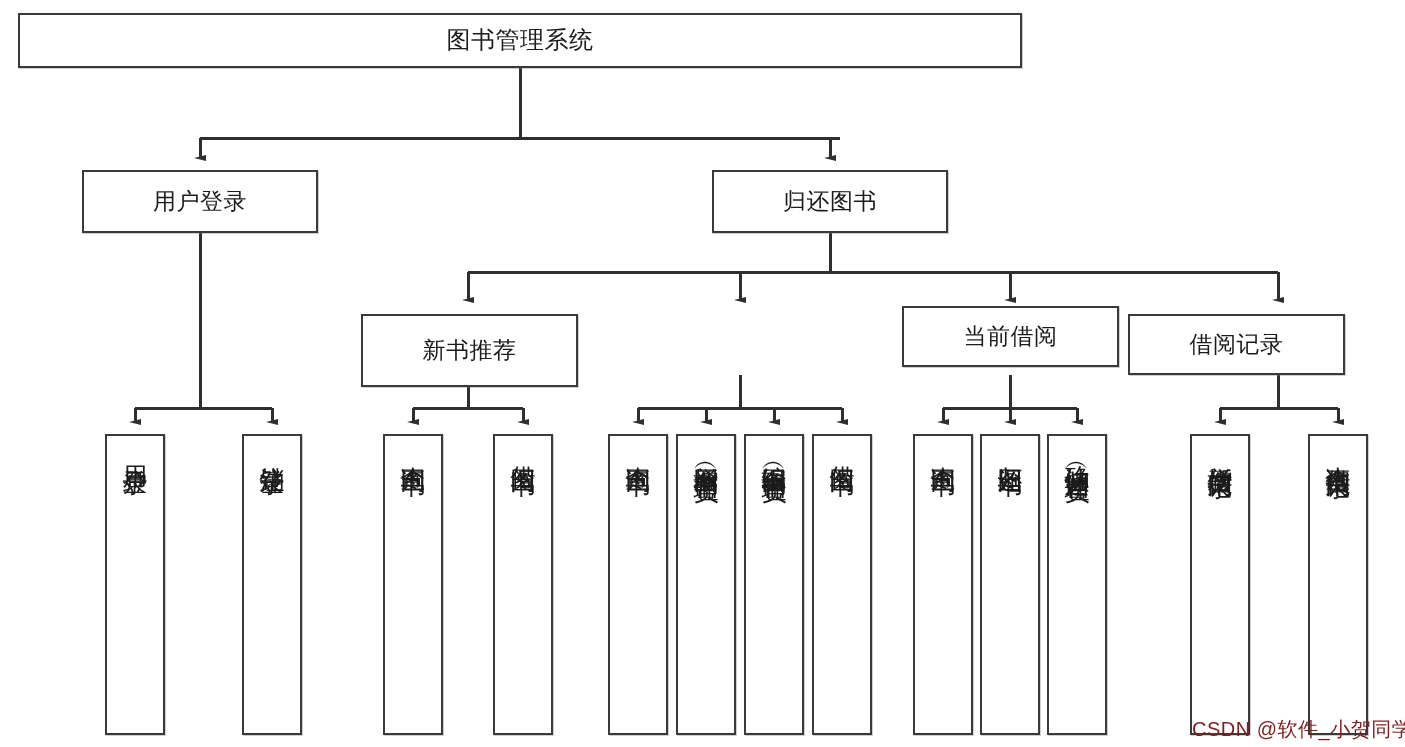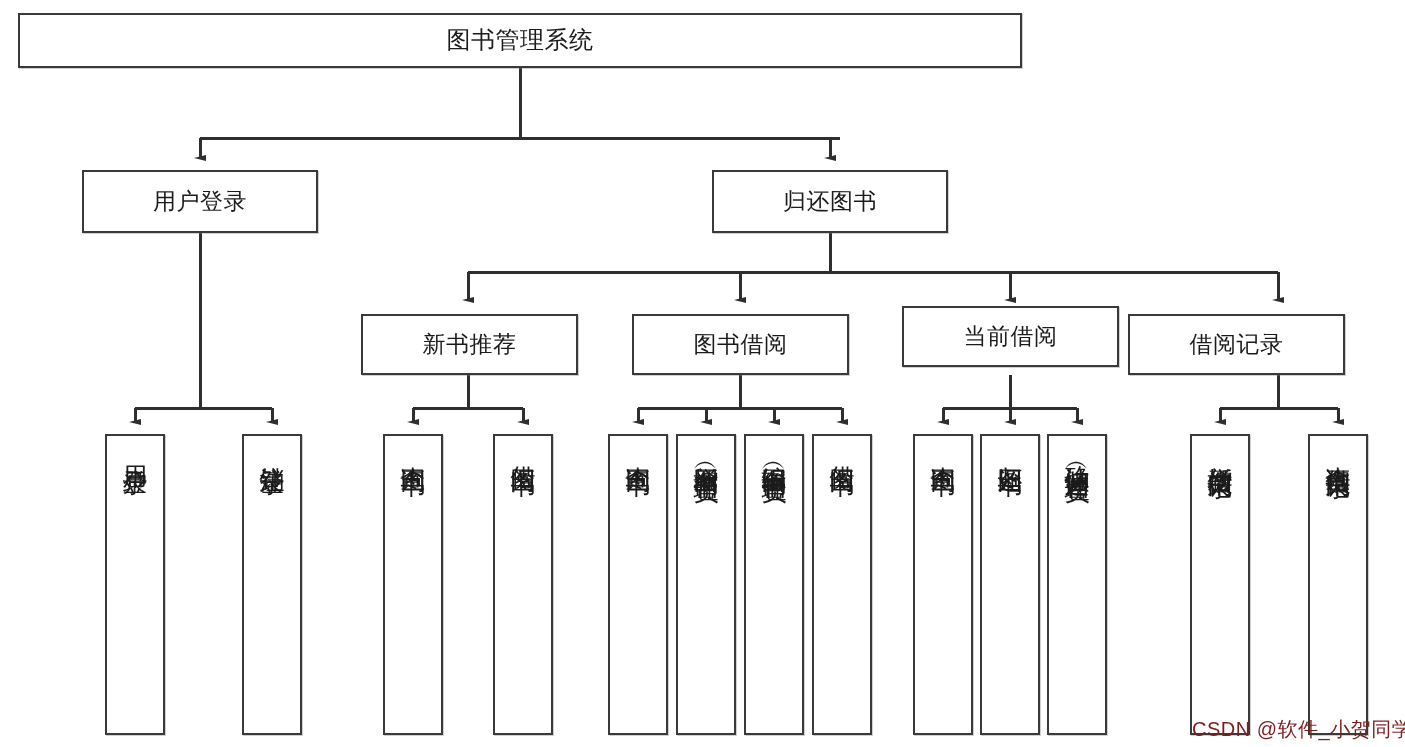--- a/index.html
+++ b/index.html
@@ -132,25 +132,22 @@
     <span class="label">图书管理系统</span>
   </div>
 
   <div class="node horizontal" style="left:82px; top:170px; width:236px; height:63px;">
     <span class="label">用户登录</span>
   </div>
   <div class="node horizontal" style="left:712px; top:170px; width:236px; height:63px;">
     <span class="label">归还图书</span>
   </div>
 
-  <div class="node horizontal" style="left:361px; top:314px; width:217px; height:61px;">
+  <div class="node horizontal" style="left:361px; top:314px; width:217px; height:73px;">
     <span class="label">新书推荐</span>
-  </div>
-  <div class="node horizontal" style="left:632px; top:314px; width:217px; height:61px;">
-    <span class="label">图书借阅</span>
   </div>
   <div class="node horizontal" style="left:902px; top:306px; width:217px; height:61px;">
     <span class="label">当前借阅</span>
   </div>
   <div class="node horizontal" style="left:1128px; top:314px; width:217px; height:61px;">
     <span class="label">借阅记录</span>
   </div>
 
   <div class="node vertical" style="left:105px; top:434px; width:60px; height:301px;">
     <span class="label">用户登录</span>

